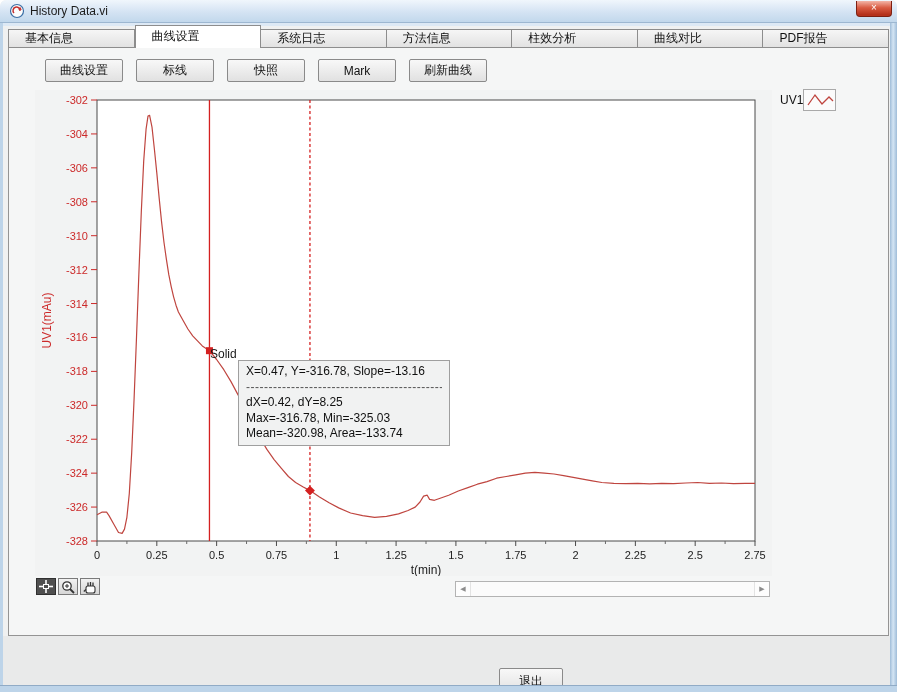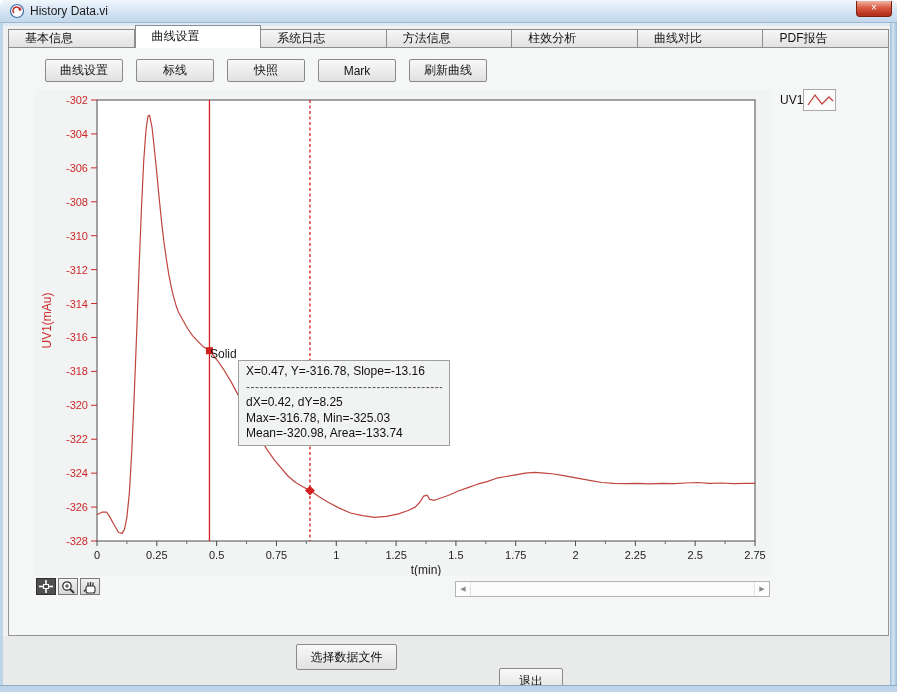--- a/index.html
+++ b/index.html
@@ -229,16 +229,15 @@
     </div>
   </div>
 
   <div class="hscroll">
     <div class="sb-arrow">◀</div>
     <div class="sb-track"></div>
     <div class="sb-arrow">▶</div>
   </div>
 
   <div class="footer-strip"></div>
-  <button class="fbtn btn-file">选择数据文件</button>
   <button class="fbtn btn-exit">退出</button>
 
 </div>
 
 </body></html>

